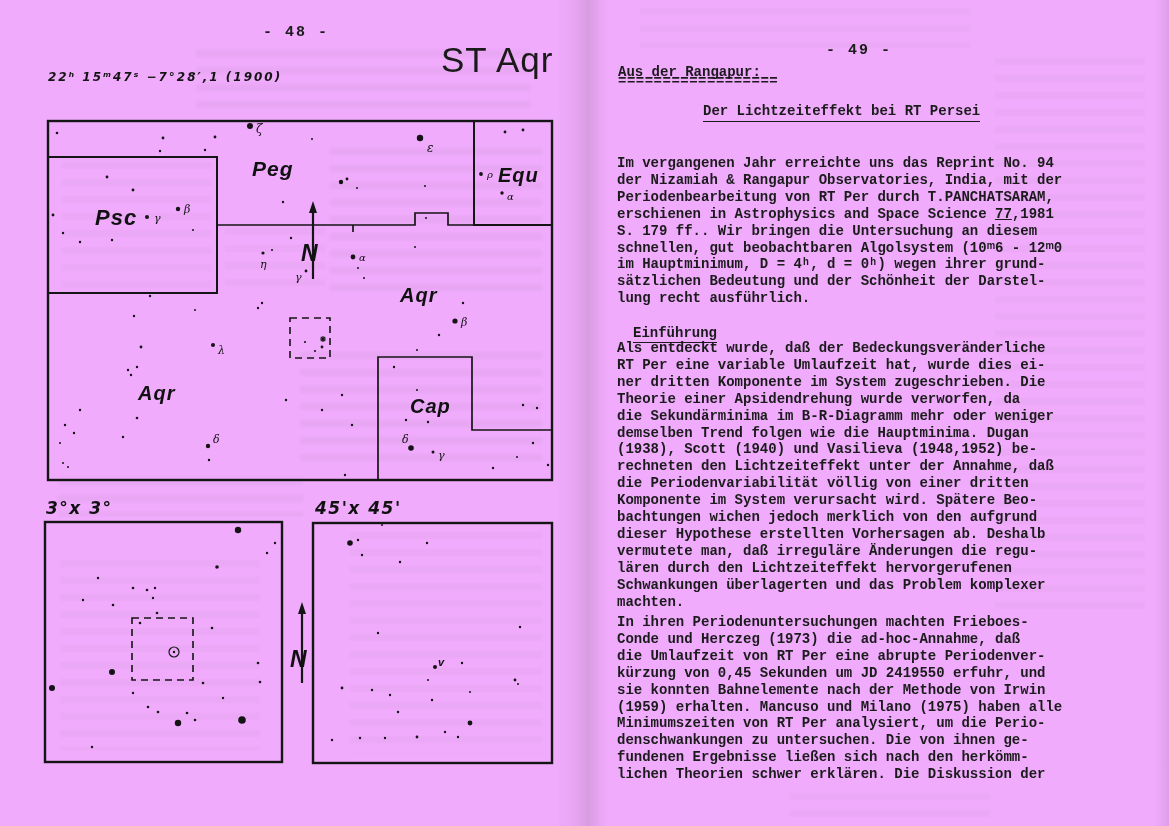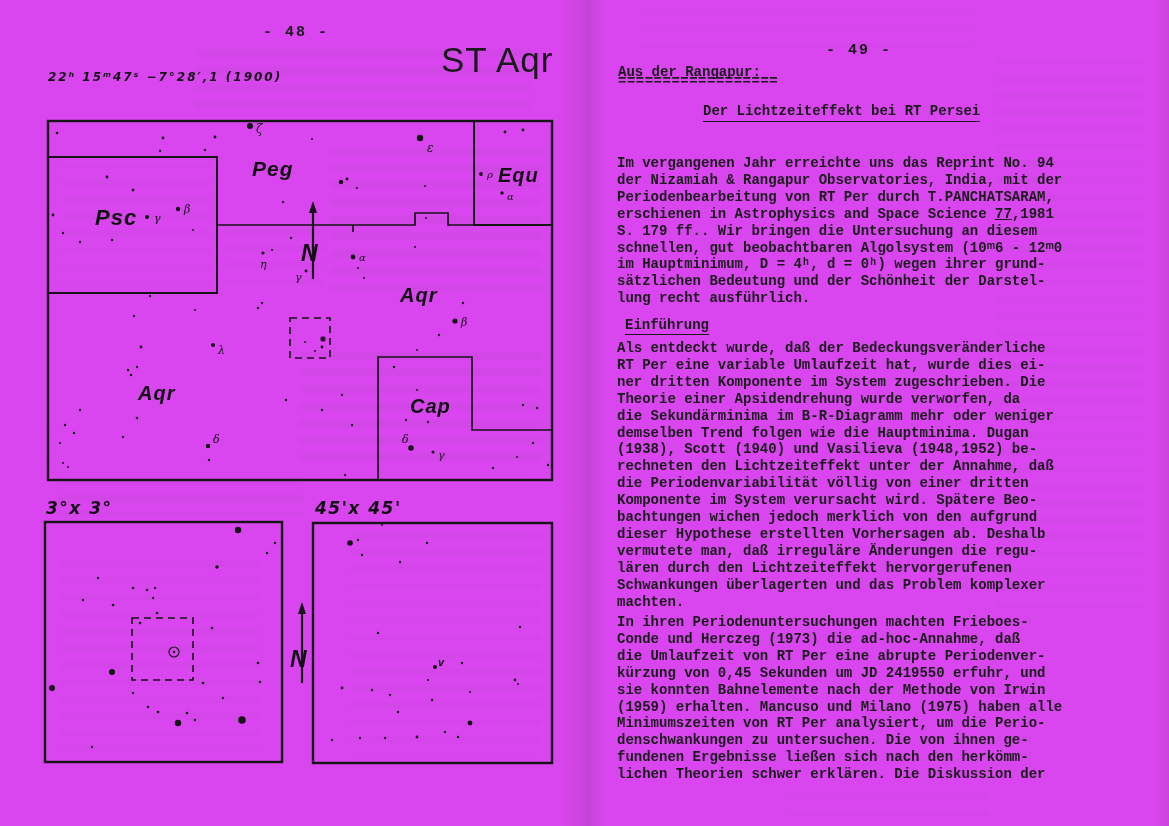--- a/index.html
+++ b/index.html
@@ -1,17 +1,17 @@
 <!DOCTYPE html>
 <html><head>
 <meta charset="utf-8">
 <style>
   html,body{margin:0;padding:0;background:#e8e6e1;}
   .scan{position:relative;width:1169px;height:826px;overflow:hidden;
-        background:#d946ef;font-family:"Liberation Sans",sans-serif;color:#161616;}
+        background:#f0abfc;font-family:"Liberation Sans",sans-serif;color:#161616;}
   .page{position:absolute;top:0;height:826px;}
   .page-left{left:0;width:578px;}
   .page-right{left:578px;width:591px;}
   
   .ghost{position:absolute;pointer-events:none;
          background-image:repeating-linear-gradient(180deg,rgba(80,80,80,.85) 0 7px,rgba(80,80,80,0) 7px 17px);
          opacity:.055;filter:blur(1.2px);}
   .ghost.light{opacity:.035;}
   
   .pageno{position:absolute;font-family:"Liberation Mono","DejaVu Sans Mono",monospace;
@@ -35,21 +35,21 @@
   .arrow{stroke:#151515;stroke-width:2.2;}
   .ahead{fill:#151515;}
   .tgt{fill:none;stroke:#151515;stroke-width:1.2;}
   .vmark{stroke:#151515;stroke-width:1.1;fill:none;}
   
   .mono{font-family:"Liberation Mono","DejaVu Sans Mono",monospace;font-weight:bold;color:#1b1b1b;}
   .lit-head{position:absolute;left:40px;top:66px;font-size:14px;line-height:13px;}
   .lit-head .eq{display:block;margin-top:-4px;letter-spacing:.5px;}
   .article-title{position:absolute;left:125px;top:103px;font-size:14px;
                  border-bottom:1.6px solid #1b1b1b;padding-bottom:2px;margin:0;font-weight:bold;}
-  .subhead{position:absolute;left:39px;top:309px;font-size:14px;margin:8px;
+  .subhead{position:absolute;left:39px;top:309px;font-size:14px;margin:16px;
            border-bottom:1.6px solid #1b1b1b;padding-bottom:1px;font-weight:bold;}
   .body-par{position:absolute;left:39px;margin:0;font-size:14px;line-height:16.9px;
             white-space:pre-line;width:470px;}
   .body-par .u{text-decoration:underline;}
   .p1{top:145px;margin-top:10px;} .p2{top:340px;} .p3{top:614px;}
   
   .gutter{position:absolute;left:556px;top:0;width:52px;height:826px;z-index:6;pointer-events:none;
           background:linear-gradient(90deg,rgba(60,55,45,0) 0%,rgba(60,55,45,.06) 40%,rgba(60,55,45,.13) 62%,rgba(60,55,45,.05) 82%,rgba(60,55,45,0) 100%);}
   .right-edge{position:absolute;right:0;top:0;width:14px;height:826px;z-index:6;pointer-events:none;
           background:linear-gradient(90deg,rgba(60,55,45,0),rgba(60,55,45,.10));}

